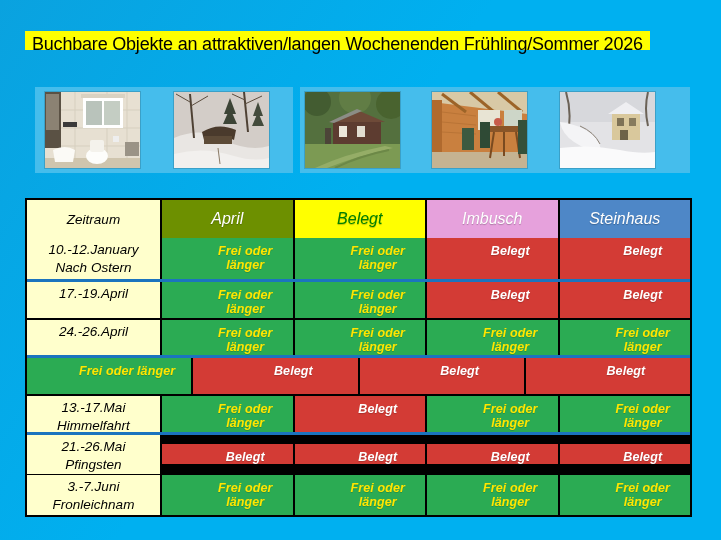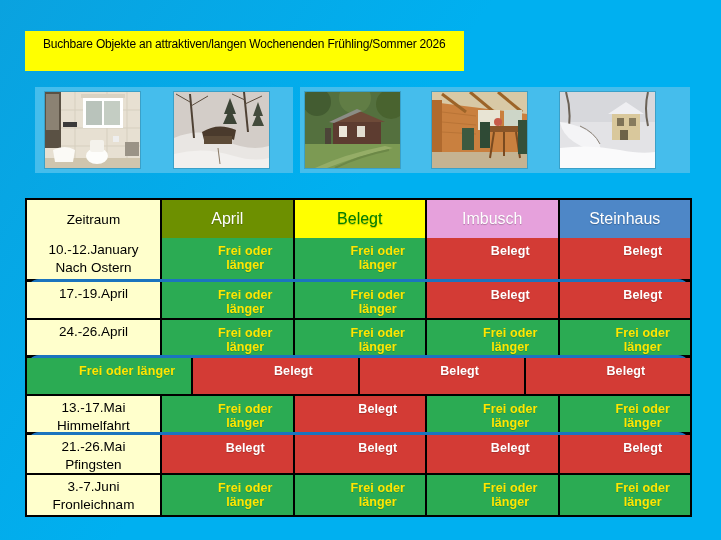--- a/index.html
+++ b/index.html
@@ -5,42 +5,42 @@
   * { margin:0; padding:0; box-sizing:border-box; }
   html,body { width:721px; height:540px; }
   body {
     font-family:"Liberation Sans", sans-serif;
     background: linear-gradient(125deg, #0aa2df 0%, var(--background) 45%);
     position:relative; overflow:hidden;
   }
 
   
   .title-bar {
-    position:absolute; left:25px; top:31px; height:40px;
+    position:absolute; left:25px; top:31px; height:19px;
     background:var(--title_bg); color:var(--title_fg);
-    font-size:12px; line-height:27px; white-space:nowrap;
-    padding:0 18px; letter-spacing:-0.2px;
+    font-size:18px; line-height:27px; white-space:nowrap;
+    padding:0 7px; letter-spacing:-0.2px;
   }
 
   
   .band { position:absolute; top:87px; height:86px; background:var(--band); }
   .band1 { left:35px;  width:258px; }
   .band2 { left:300px; width:390px; }
   .photos { position:absolute; top:92px; left:0; width:721px; height:76px; }
   .photo { position:absolute; top:0; width:95px; height:76px; overflow:hidden; box-shadow:0 0 0 1px rgba(0,0,0,.15); }
   .photo svg { display:block; width:100%; height:100%; }
   .p1{left:45px} .p2{left:174px} .p3{left:305px} .p4{left:432px} .p5{left:560px}
 
   
   .booking-table {
     position:absolute; left:25px; top:198px; width:667px;
     border:2px solid var(--border); background:var(--border);
   }
-  .t-row { display:flex; }
-  .t-row + .t-row { border-top:2px solid var(--border);border-radius:12px; }
+  .t-row { display:flex;font-style:italic; }
+  .t-row + .t-row { border-top:2px solid var(--border); }
   .t-row.sep-blue { border-top:3px solid var(--separator_blue); }
   .t-cell {
     display:flex; flex-direction:column; align-items:center;
     text-align:center; overflow:hidden;
   }
   .t-cell + .t-cell { border-left:2px solid var(--border); }
   .period-cell, .period-head { width:133px; flex:none; background:var(--period_bg); }
   .status-cell, .header-cell.obj { flex:1 1 0; }
 
   .header-row { height:38px; }
@@ -224,21 +224,21 @@
       <div class="t-row" style="height: 38px;">
         <div class="t-cell period-cell">
           <span>13.-17.Mai</span>
           <span>Himmelfahrt</span>
         </div>
         <div class="t-cell status-cell status-frei">Frei oder länger</div>
         <div class="t-cell status-cell status-belegt">Belegt</div>
         <div class="t-cell status-cell status-frei">Frei oder länger</div>
         <div class="t-cell status-cell status-frei">Frei oder länger</div>
       </div>
-      <div class="t-row sep-blue" style="height: 41px;">
+      <div class="t-row sep-blue" style="height: 41px; align-items: center;">
         <div class="t-cell period-cell">
           <span>21.-26.Mai</span>
           <span>Pfingsten</span>
         </div>
         <div class="t-cell status-cell status-belegt">Belegt</div>
         <div class="t-cell status-cell status-belegt">Belegt</div>
         <div class="t-cell status-cell status-belegt">Belegt</div>
         <div class="t-cell status-cell status-belegt">Belegt</div>
       </div>
       <div class="t-row" style="height: 42px;">

